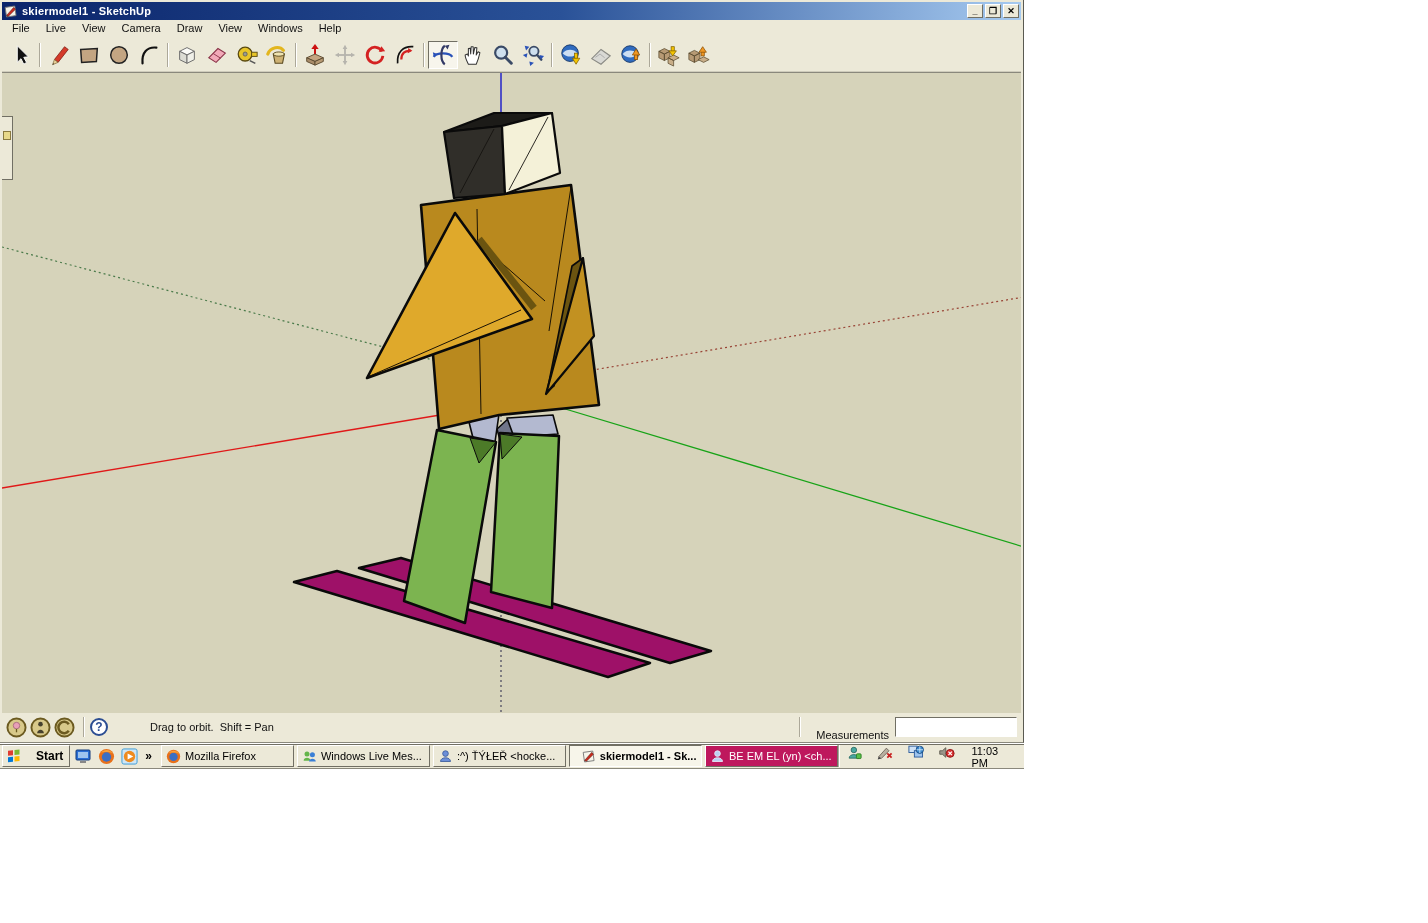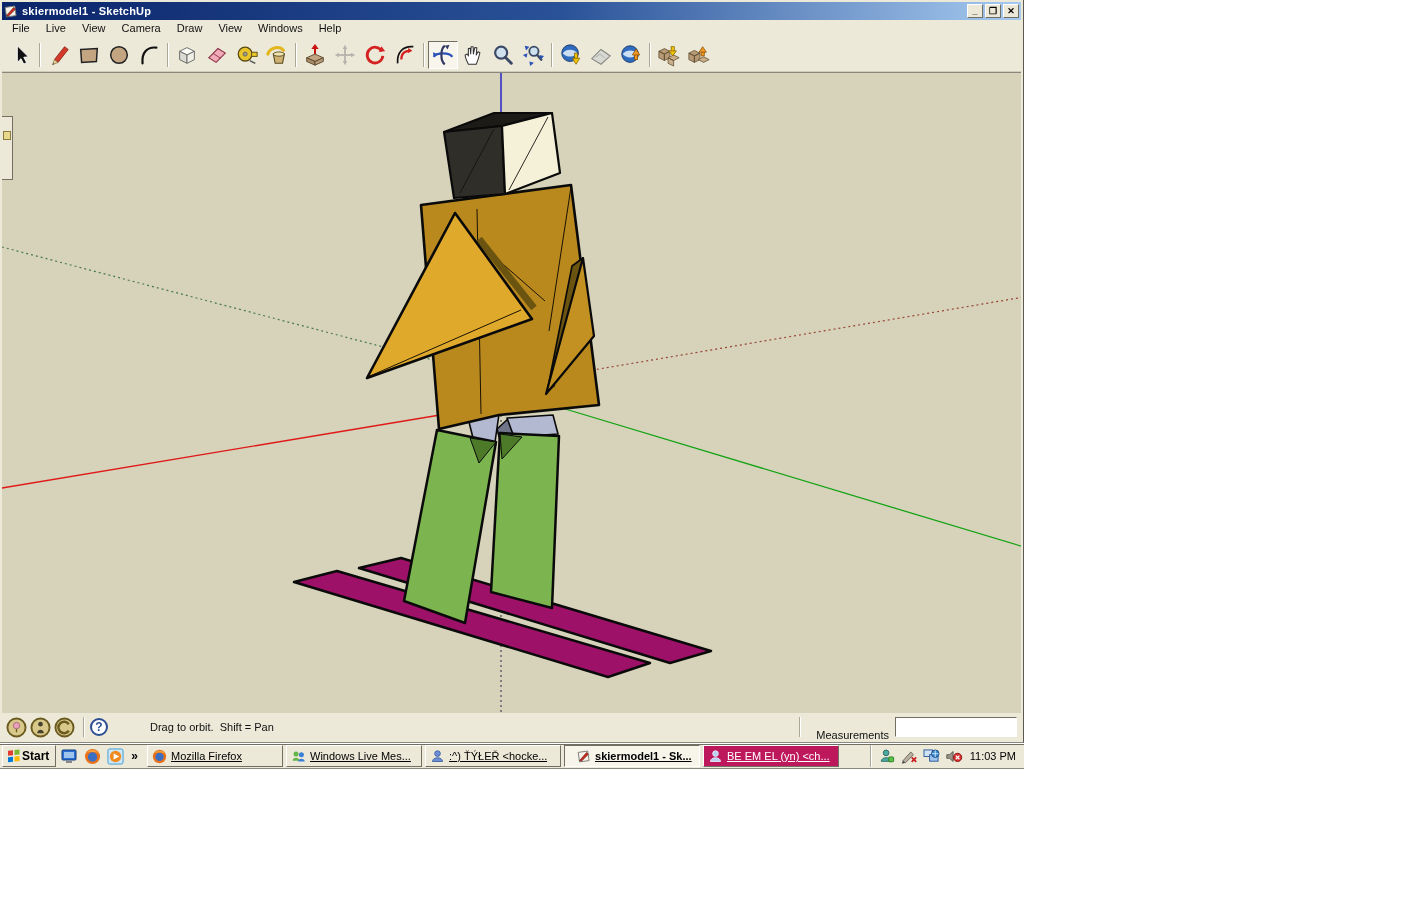--- a/index.html
+++ b/index.html
@@ -48,31 +48,31 @@
   .status-hint { flex:0 1 auto; white-space:pre;margin-left:35px; }
   .status-spacer { flex:1; }
   .measure-label { margin:15px 6px 0 10px; }
   .measure-input { width:122px; height:20px; border:1px solid; border-color:#716f64 #fff #fff #716f64;
     background:#fff; font-size:11px; padding:0 3px; font-family:"Liberation Sans",sans-serif; }
 
   
   .taskbar { position:absolute; left:0; top:743px; width:1024px; height:26px; background:#ece9d8;
     border-top:1px solid #fff; box-shadow:0 1px 0 #716f64 inset; display:flex; align-items:center; padding:0 2px;
     border-bottom:1px solid #8a887c; }
-  .start-btn { height:22px; display:flex; align-items:center; gap:0; padding:0 6px 0 3px; background:#ece9d8;
+  .start-btn { height:22px; display:flex; align-items:center; gap:14px; padding:0 6px 0 3px; background:#ece9d8;
     font-weight:bold; font-size:12px; }
   .ql { display:flex; align-items:center; gap:4px; margin:0 4px; }
   .ql-icon { width:19px; height:18px; display:flex; align-items:center; justify-content:center; }
   .chevron { font-size:12px; font-weight:bold; margin:0 2px; }
   .task-btn { width:136px; height:22px; margin-left:3px; background:#ece9d8; display:flex; align-items:center;
     gap:4px; padding:0 4px; font-size:11px; overflow:hidden; white-space:nowrap; }
-  .task-btn .tlabel { overflow:hidden; text-overflow:ellipsis;text-decoration:underline; }
+  .task-btn .tlabel { overflow:hidden; text-overflow:ellipsis; }
   .task-btn.active { background:#f7f5ea; font-weight:bold; border-color:#716f64 #fff #fff #716f64;padding-left:12px; }
   .task-btn.highlighted { background:#be185d; color:#fff; }
-  .tray { margin-left:auto; height:22px; display:flex; align-items:center; gap:5px; padding:0 6px 0 8px;
+  .tray { margin-left:auto; height:22px; display:flex; gap:14px; padding:0 6px 0 8px;
     border-left:1px solid #aca899; box-shadow:1px 0 0 #fff inset; }
   .tray-time { font-size:11px; margin-left:2px; }
 </style>
 </head>
 <body>
 
 <div class="screen">
 
   <div class="app-window">
 

